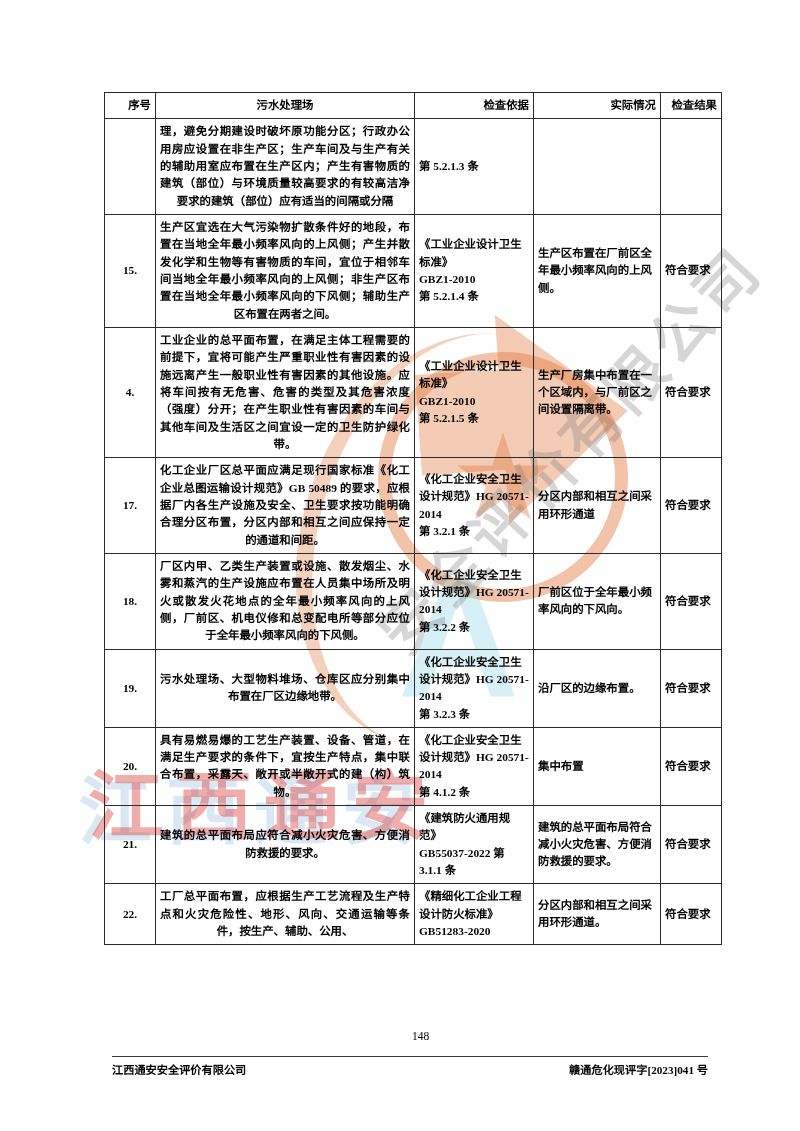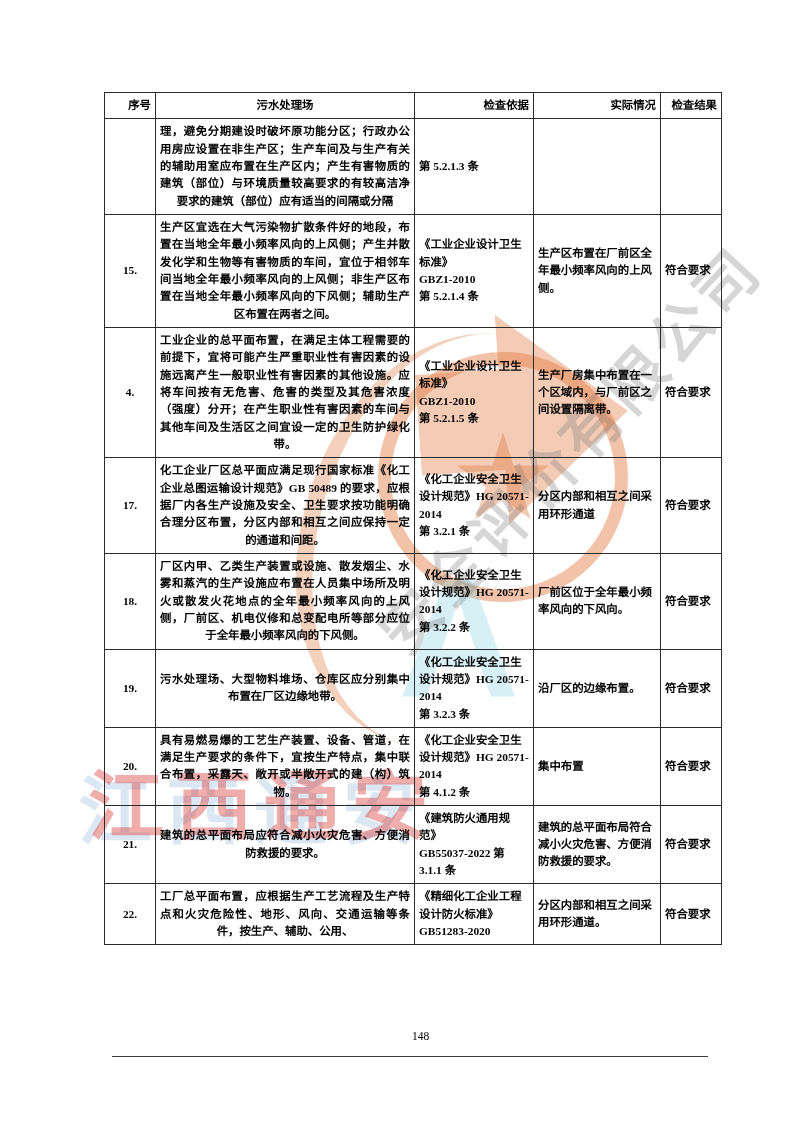--- a/index.html
+++ b/index.html
@@ -290,15 +290,19 @@
             <td class="c-res">符合要求</td>
           </tr>
         </tbody>
     </table>
   </div>
 
   <div class="pagenum">148</div>
 
   <div class="doc-footer">
     <div class="doc-footer-rule"></div>
+    <div class="doc-footer-row">
+      <div>江西通安安全评价有限公司</div>
+      <div>赣通危化现评字[2023]041 号</div>
+    </div>
   </div>
 
 </div>
 
 </body></html>

